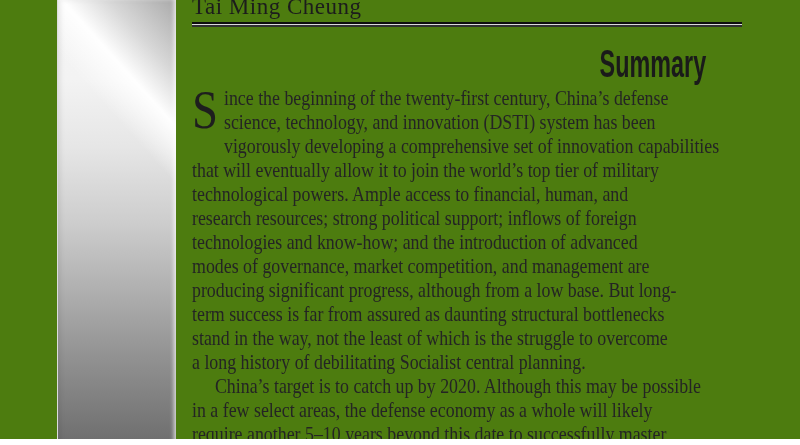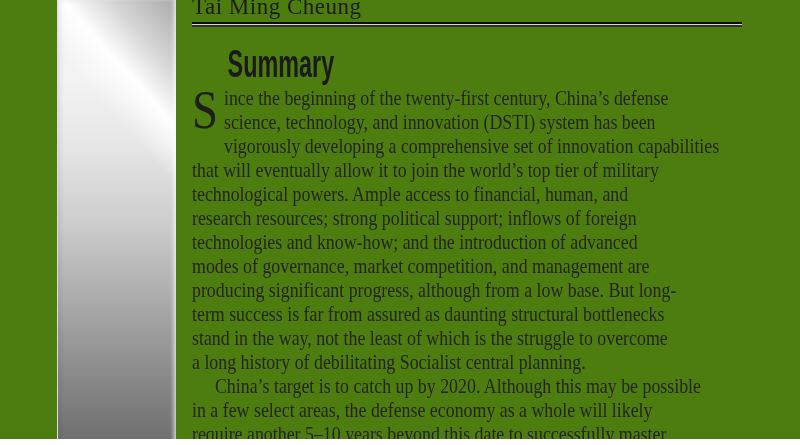--- a/index.html
+++ b/index.html
@@ -70,21 +70,21 @@
     border-top: 2px solid #0e0e0e;
     border-bottom: 2px solid #303030;
   }
 
   
   .heading-wrap {
     position: absolute;
     left: 192px;
     top: 44px;
     width: 550px;
-    text-align: left;
+    text-align: right;
   }
   .heading-text {
     display: inline-block;
     font-family: "Liberation Sans", sans-serif;
     font-weight: 700;
     font-size: 39px;
     line-height: 39px;
     color: #1a1a1a;
     transform: scaleX(0.6);
     transform-origin: 50% 0;

